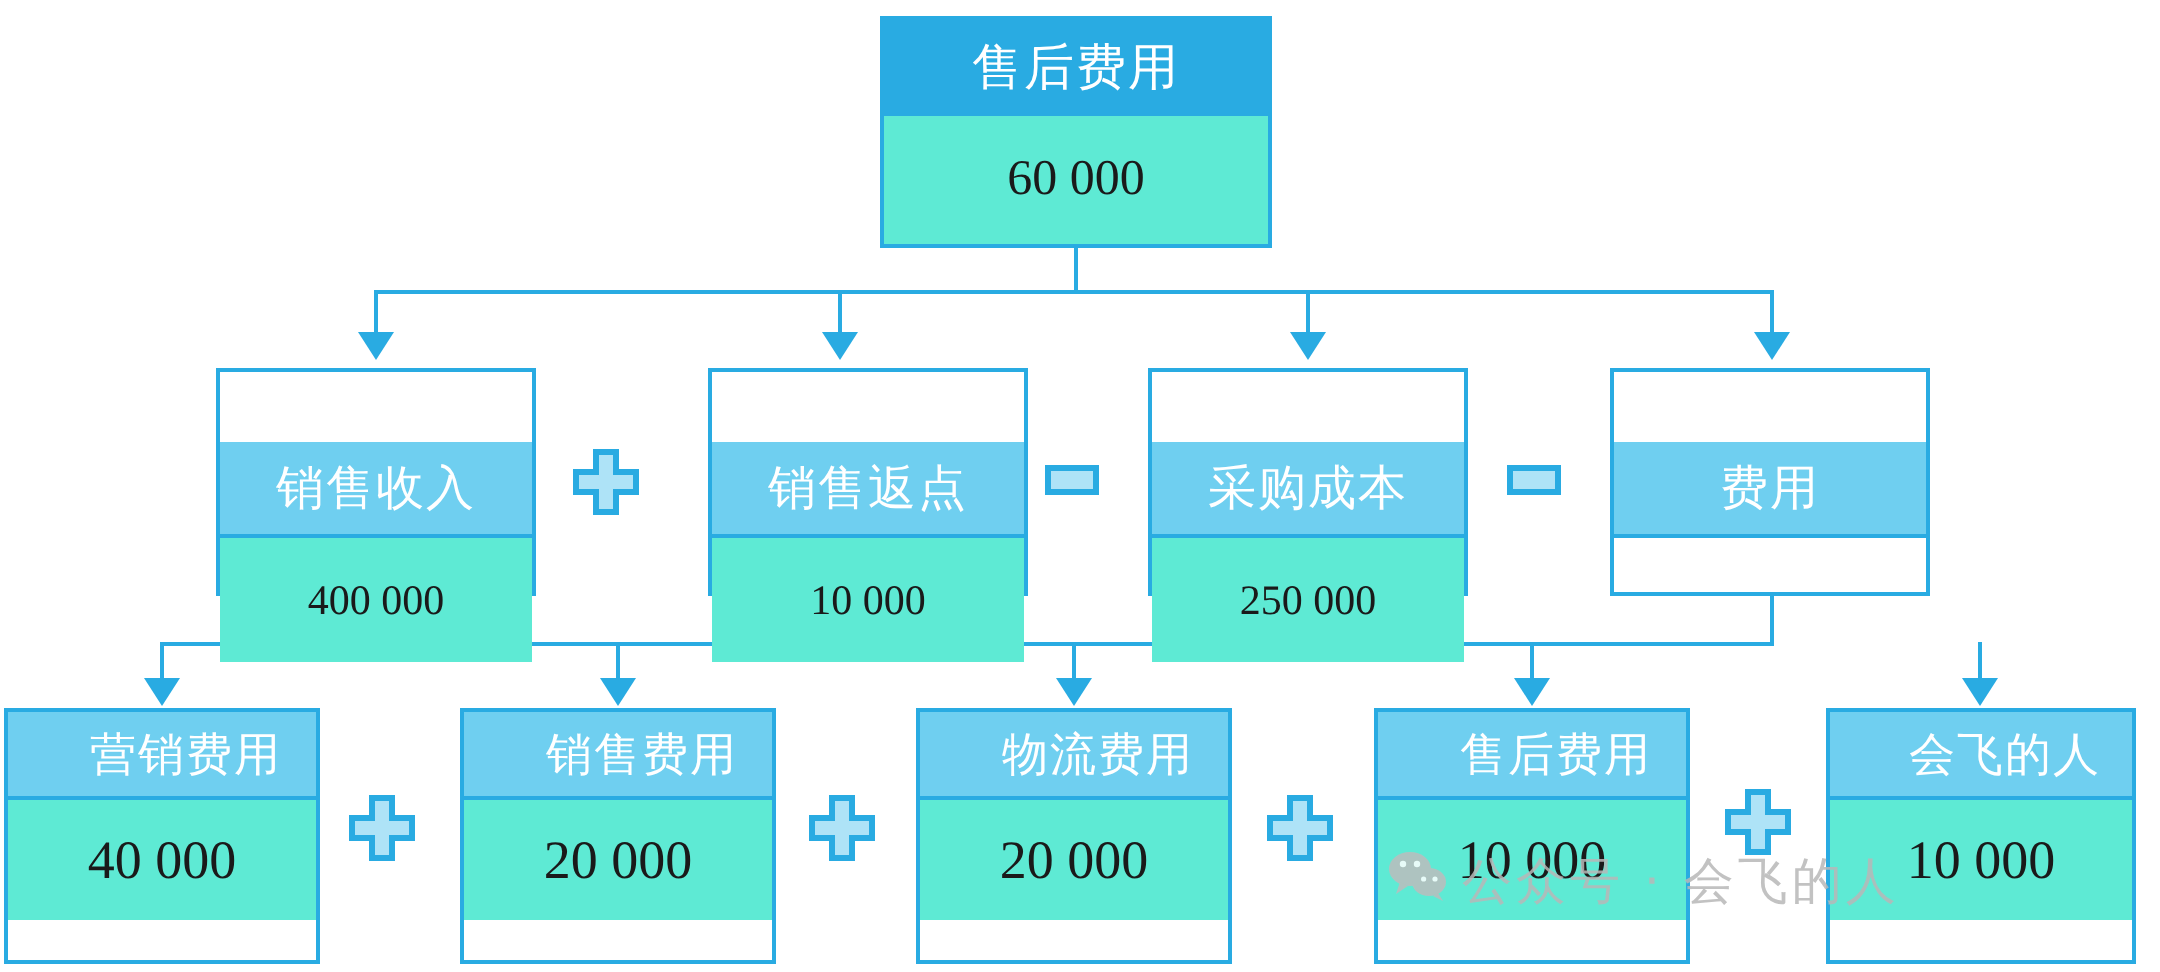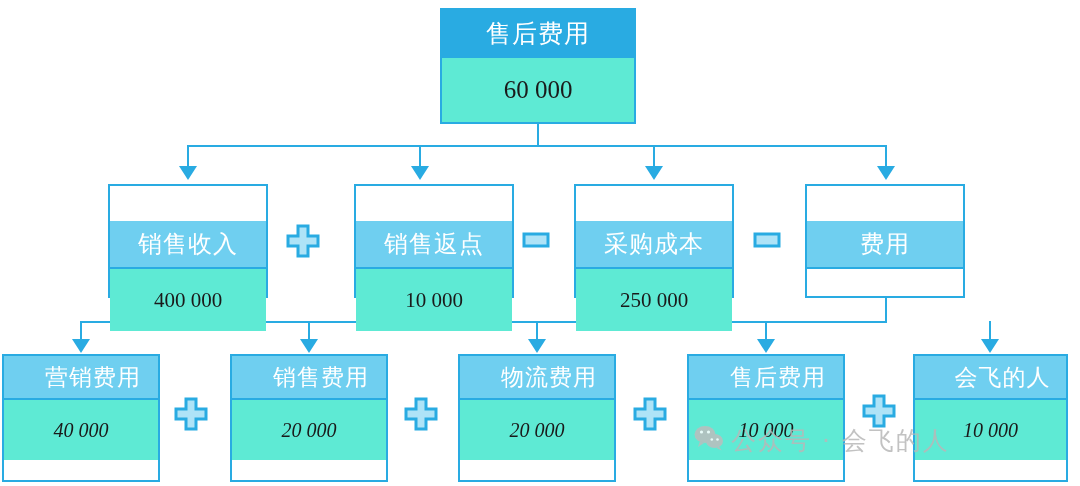--- a/index.html
+++ b/index.html
@@ -42,21 +42,21 @@
   .r2 .hd{height:48px;background:#6FCFF0;font-size:24px;border-bottom:2px solid #29ABE2;margin-top:35px;}
   .r2 .val{height:62px;font-size:21px;}
   .r2a{left:108px;}
   .r2b{left:354px;}
   .r2c{left:574px;text-align:center;}
   .r2d{left:805px;}
 
   
   .r3{top:354px;width:158px;height:128px;}
   .r3 .hd{height:44px;background:#6FCFF0;font-size:23px;border-bottom:2px solid #29ABE2;padding-left:24px;}
-  .r3 .val{height:60px;font-size:20px;font-style:italic;}
+  .r3 .val{height:60px;font-size:27px;}
   .r3a{left:2px;}
   .r3b{left:230px;text-align:center;}
   .r3c{left:458px;}
   .r3d{left:687px;}
   .r3e{left:913px;width:155px;}
 
   
   .op{position:absolute;}
   .op svg{display:block;}
 

